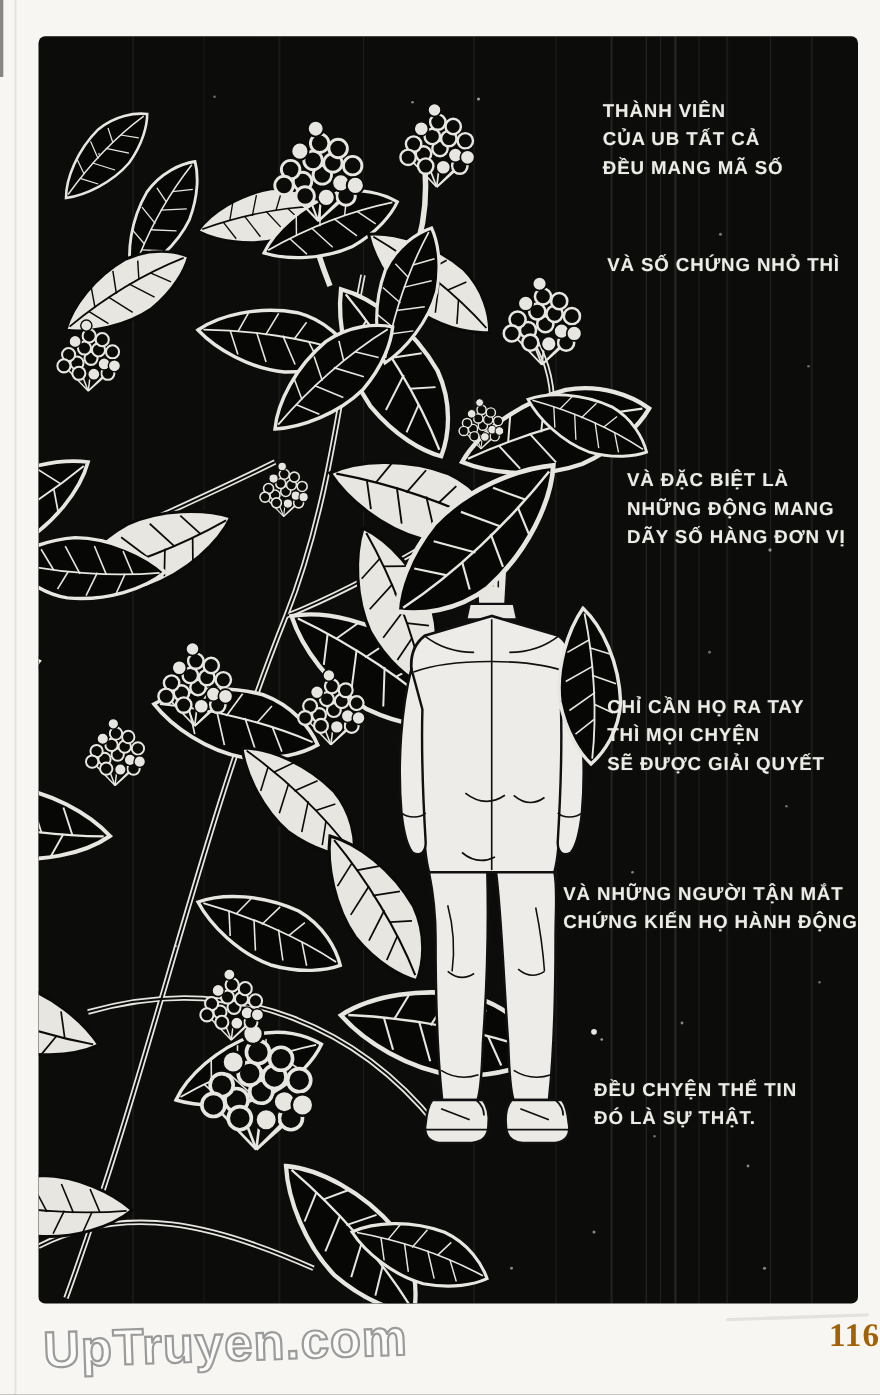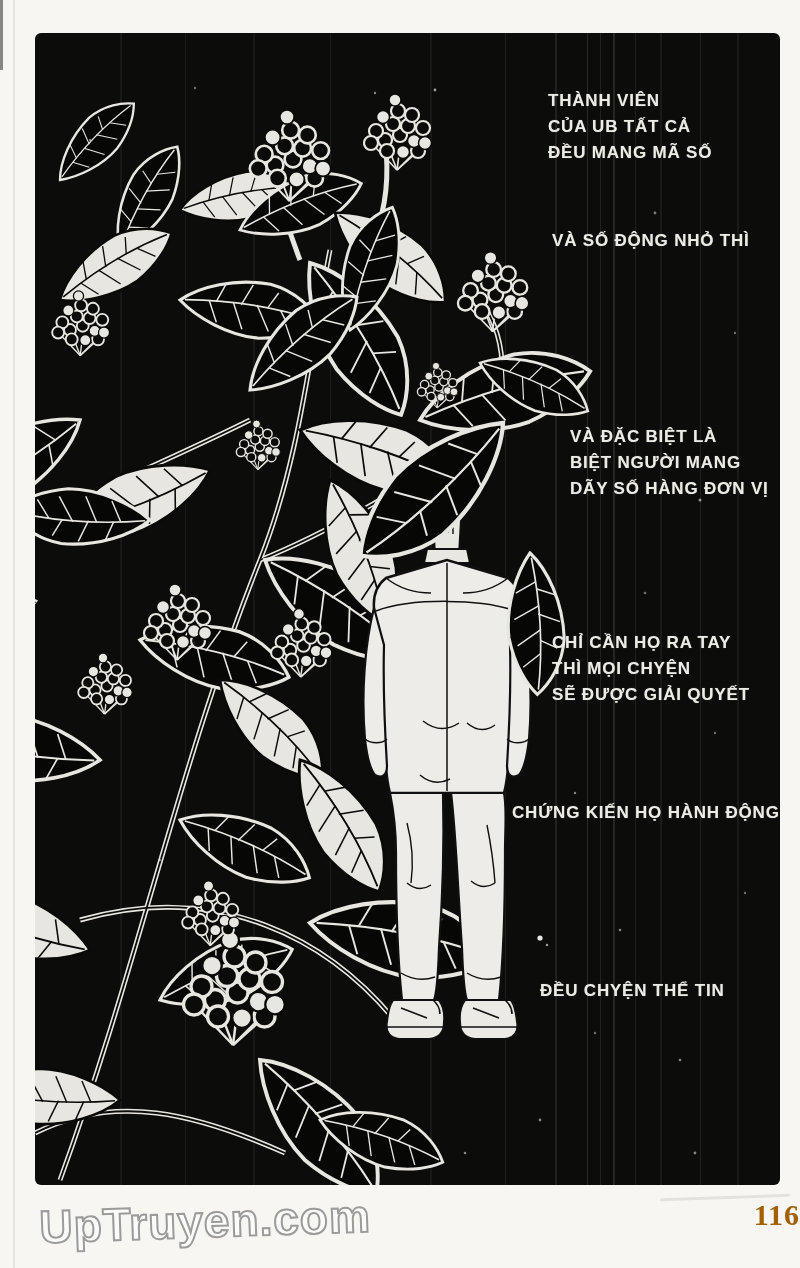--- a/index.html
+++ b/index.html
@@ -275,37 +275,39 @@
     </g>
   </svg>
 </div>
 
 <div class="speech" style="left:548px;top:88px">
   <span>THÀNH VIÊN</span>
   <span>CỦA UB TẤT CẢ</span>
   <span>ĐỀU MANG MÃ SỐ</span>
 </div>
 <div class="speech" style="left:552px;top:228px">
-  <span>VÀ SỐ ĐỘNG NHỎ THÌ</span>
+  <span>VÀ SỐ CHỨNG NHỎ THÌ</span>
 </div>
 <div class="speech" style="left:570px;top:424px">
   <span>VÀ ĐẶC BIỆT LÀ</span>
-  <span>BIỆT NGƯỜI MANG</span>
+  <span>NHỮNG ĐỘNG MANG</span>
   <span>DÃY SỐ HÀNG ĐƠN VỊ</span>
 </div>
 <div class="speech" style="left:552px;top:630px">
   <span>CHỈ CẦN HỌ RA TAY</span>
   <span>THÌ MỌI CHYỆN</span>
   <span>SẼ ĐƯỢC GIẢI QUYẾT</span>
 </div>
 <div class="speech" style="left:512px;top:800px">
+  <span>VÀ NHỮNG NGƯỜI TẬN MẮT</span>
   <span>CHỨNG KIẾN HỌ HÀNH ĐỘNG</span>
 </div>
 <div class="speech" style="left:540px;top:978px">
   <span>ĐỀU CHYỆN THỂ TIN</span>
+  <span>ĐÓ LÀ SỰ THẬT.</span>
 </div>
 
 <div class="page-number">116</div>
 
 <div class="watermark-wrap">
   <svg width="800" height="83" viewBox="0 0 800 83">
     <text x="40" y="58" transform="rotate(-2 40 58)" font-family="Liberation Sans, sans-serif" font-size="46" font-weight="bold" letter-spacing="1" fill="#fbfbf9" stroke="#9b9b9b" stroke-width="2">UpTruyen.com</text>
   </svg>
 </div>
 

